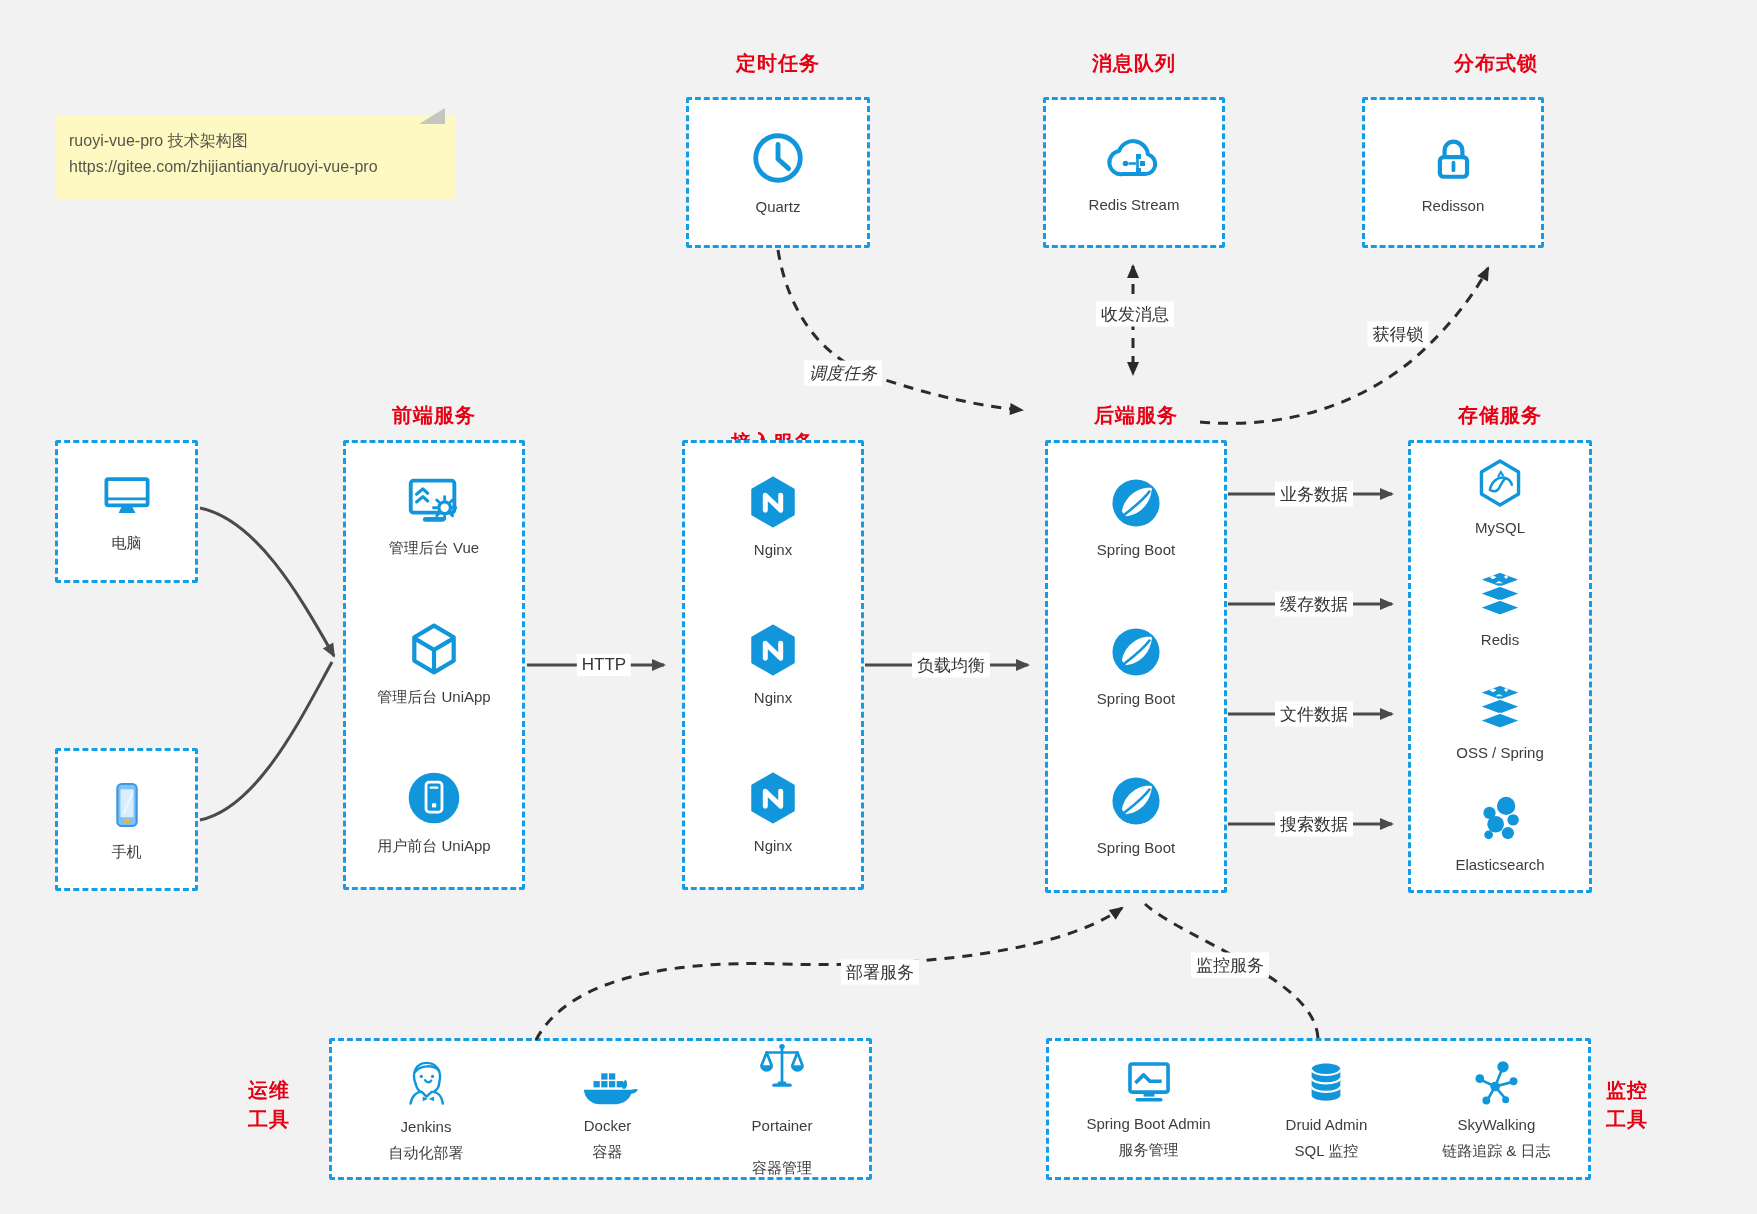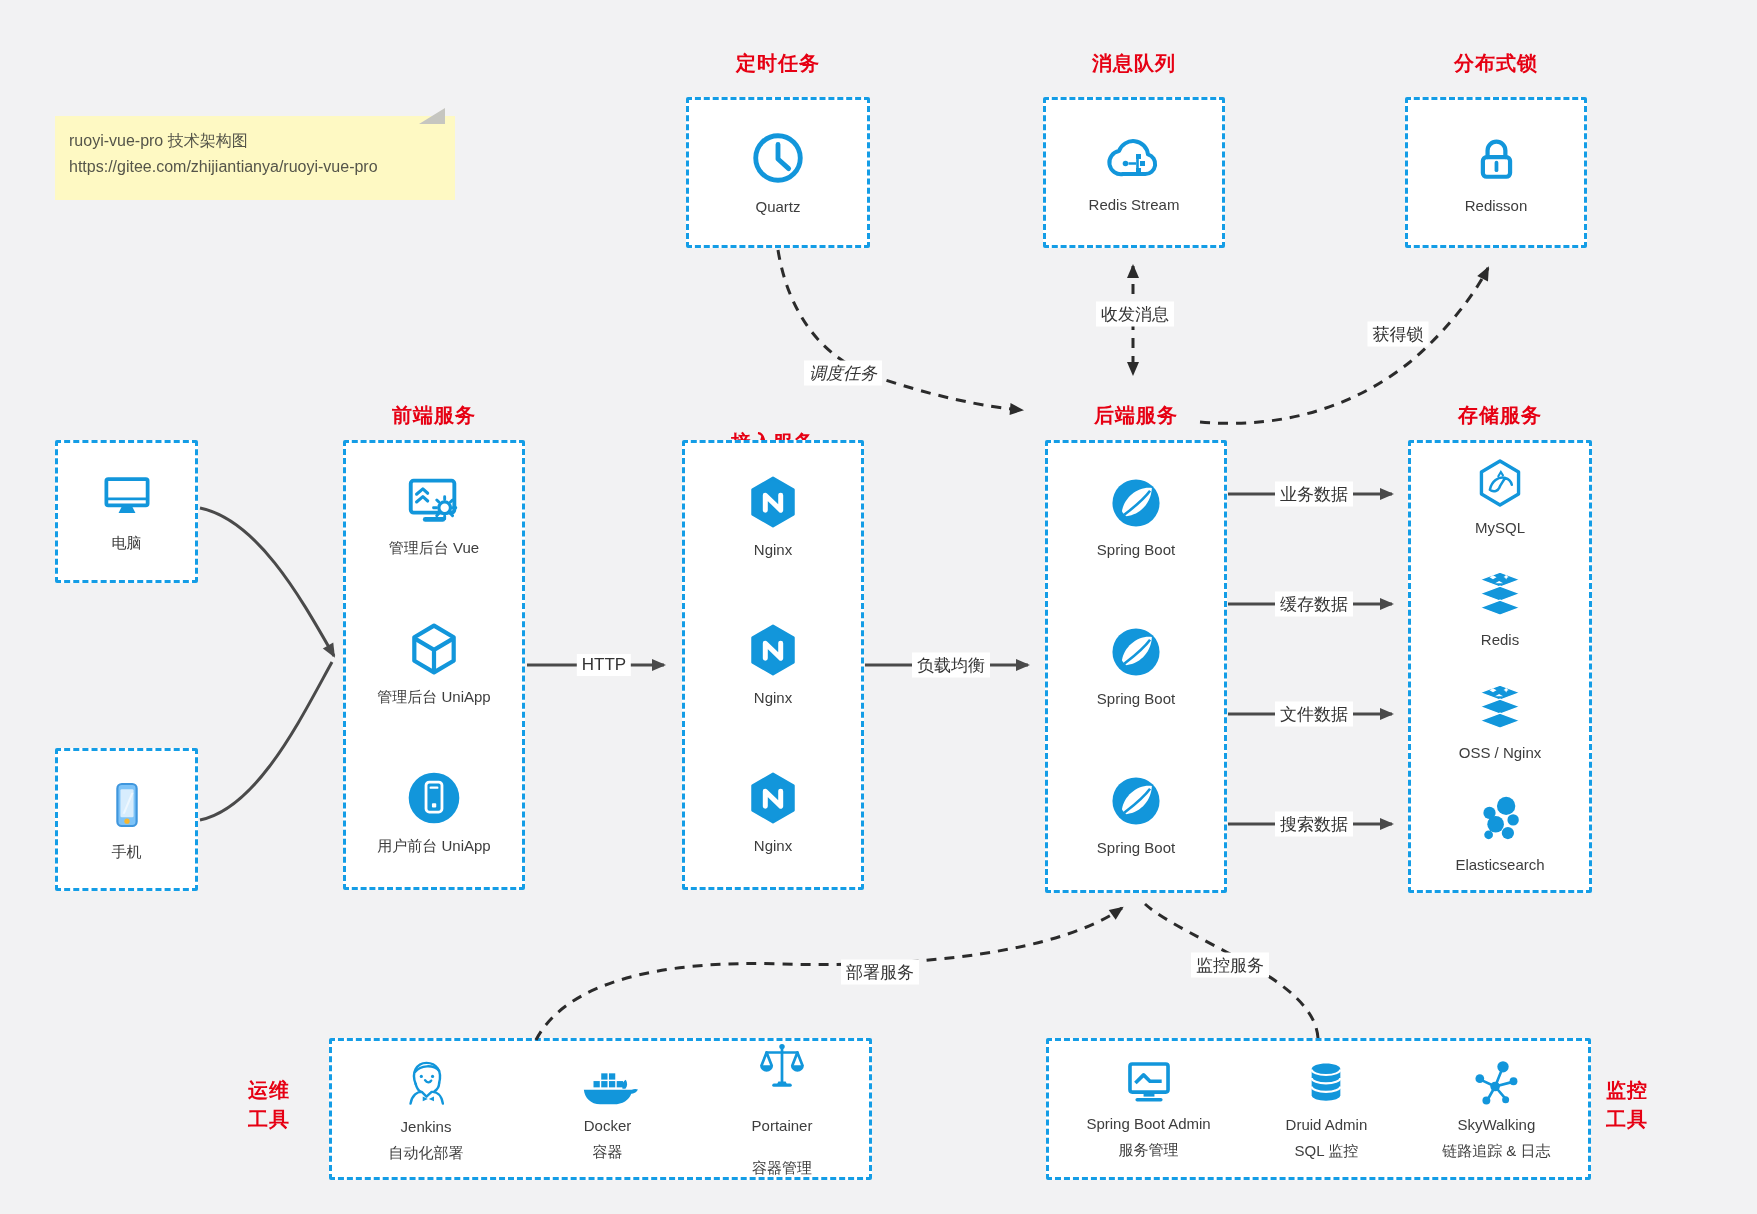--- a/index.html
+++ b/index.html
@@ -55,21 +55,21 @@
             <rect x="34" y="25" width="5" height="5" fill="#1296db"></rect>
             <rect x="38" y="32" width="5" height="5" fill="#1296db"></rect>
             <rect x="34" y="39" width="5" height="5" fill="#1296db"></rect>
           </svg>
           <div class="nlabel">Redis Stream</div>
         </div>
       </div>
     </div>
 
     <div class="gtitle" style="left:1405px;top:50px;width:182px;">分布式锁</div>
-    <div class="dbox" style="left:1405px;top:97px;width:182px;height:151px;">
+    <div class="dbox" style="left:1362px;top:97px;width:182px;height:151px;">
       <div class="vflex">
         <div class="node">
           <svg class="ic" width="60" height="60" viewBox="0 0 64 64">
             <path d="M23 31 v-7 a9.5 9.5 0 0 1 19 0 v7" stroke="#1296db" stroke-width="4.5" fill="none" stroke-linecap="round"></path>
             <rect x="18" y="31" width="29" height="21" rx="4" stroke="#1296db" stroke-width="4.5" fill="none"></rect>
             <path d="M32.5 37 v8" stroke="#1296db" stroke-width="4" stroke-linecap="round"></path>
           </svg>
           <div class="nlabel">Redisson</div>
         </div>
       </div>
@@ -219,21 +219,21 @@
           <svg class="ic" width="56" height="56" viewBox="0 0 64 64">
             <g fill="#1296db" stroke="#fff" stroke-width="1.5">
               <path d="M32 7 L55 15.5 L32 24 L9 15.5 Z"></path>
               <path d="M32 23 L55 31.5 L32 40 L9 31.5 Z"></path>
               <path d="M32 39 L55 47.5 L32 56 L9 47.5 Z"></path>
             </g>
             <path d="M24 10.5 l4 2.3 -4 2.3 -4 -2.3 z" fill="#fff"></path>
             <path d="M39 9.5 l1 2 2 1 -2 1 -1 2 -1 -2 -2 -1 2 -1 z" fill="#fff"></path>
             <path d="M31 17 l4.5 2.6 h-9 z" fill="#fff"></path>
           </svg>
-          <div class="nlabel">OSS / Nginx</div>
+          <div class="nlabel">OSS / Spring</div>
         </div>
         <div class="node">
           <svg class="ic" width="56" height="56" viewBox="0 0 64 64">
             <g fill="#1296db">
               <circle cx="39" cy="17" r="10.5"></circle>
               <circle cx="20" cy="25" r="7"></circle>
               <circle cx="47" cy="33" r="6.5"></circle>
               <circle cx="27" cy="38" r="9.5"></circle>
               <circle cx="41" cy="48" r="7"></circle>
               <circle cx="19" cy="50" r="5"></circle>

